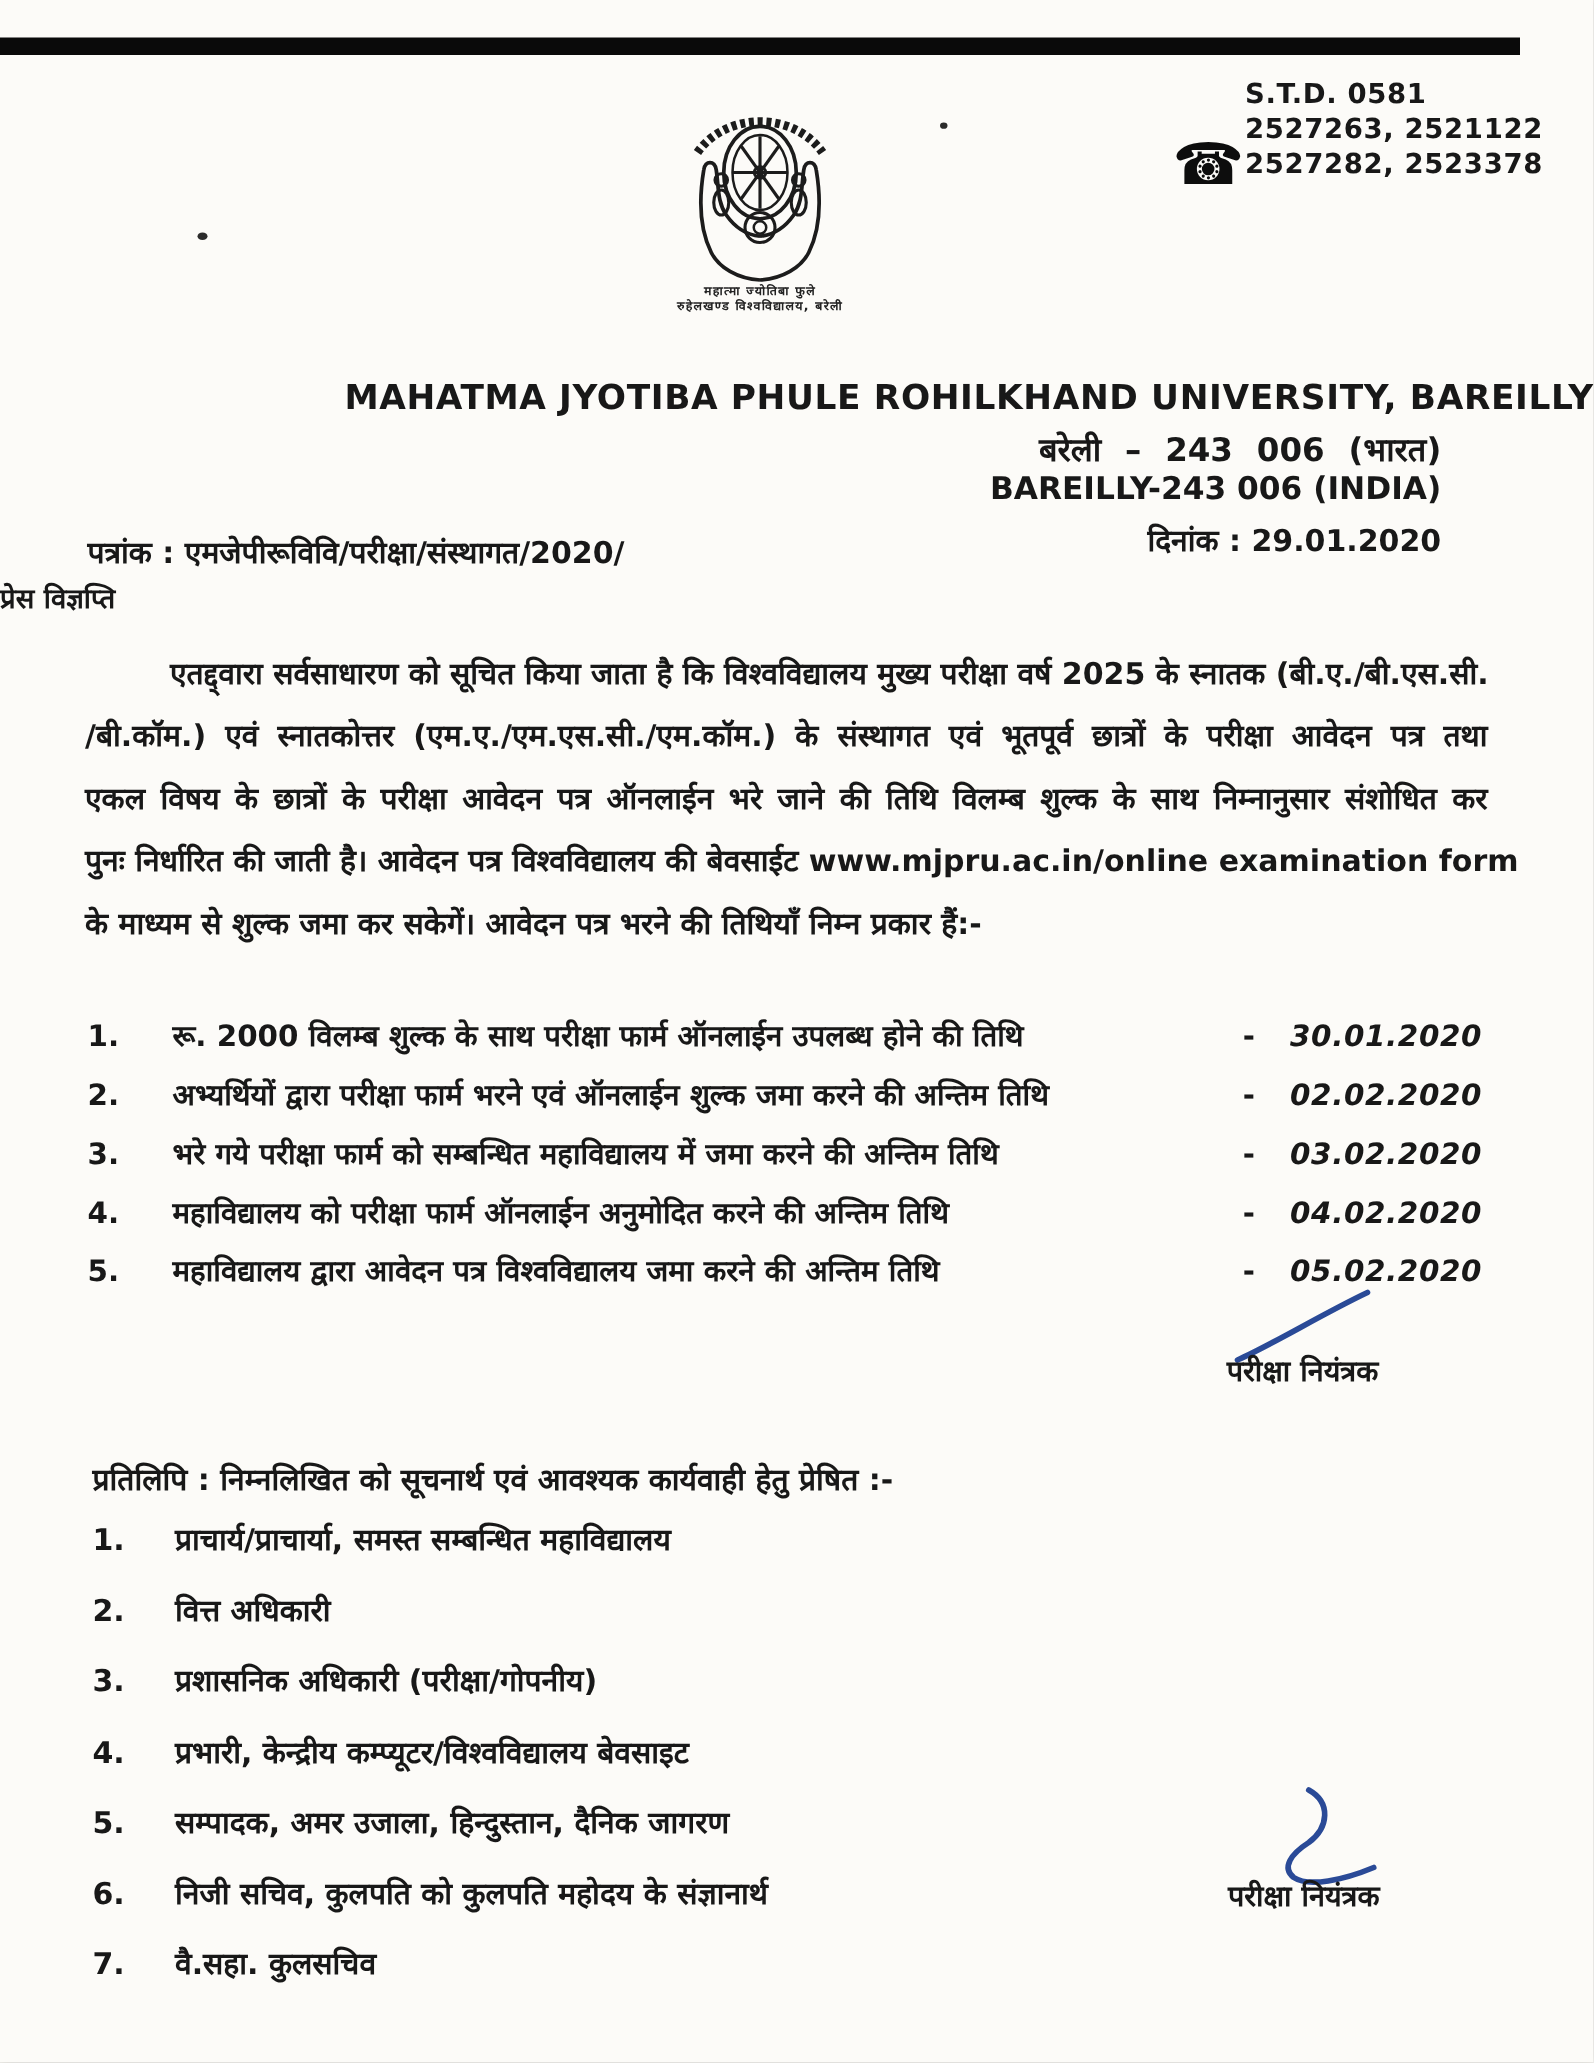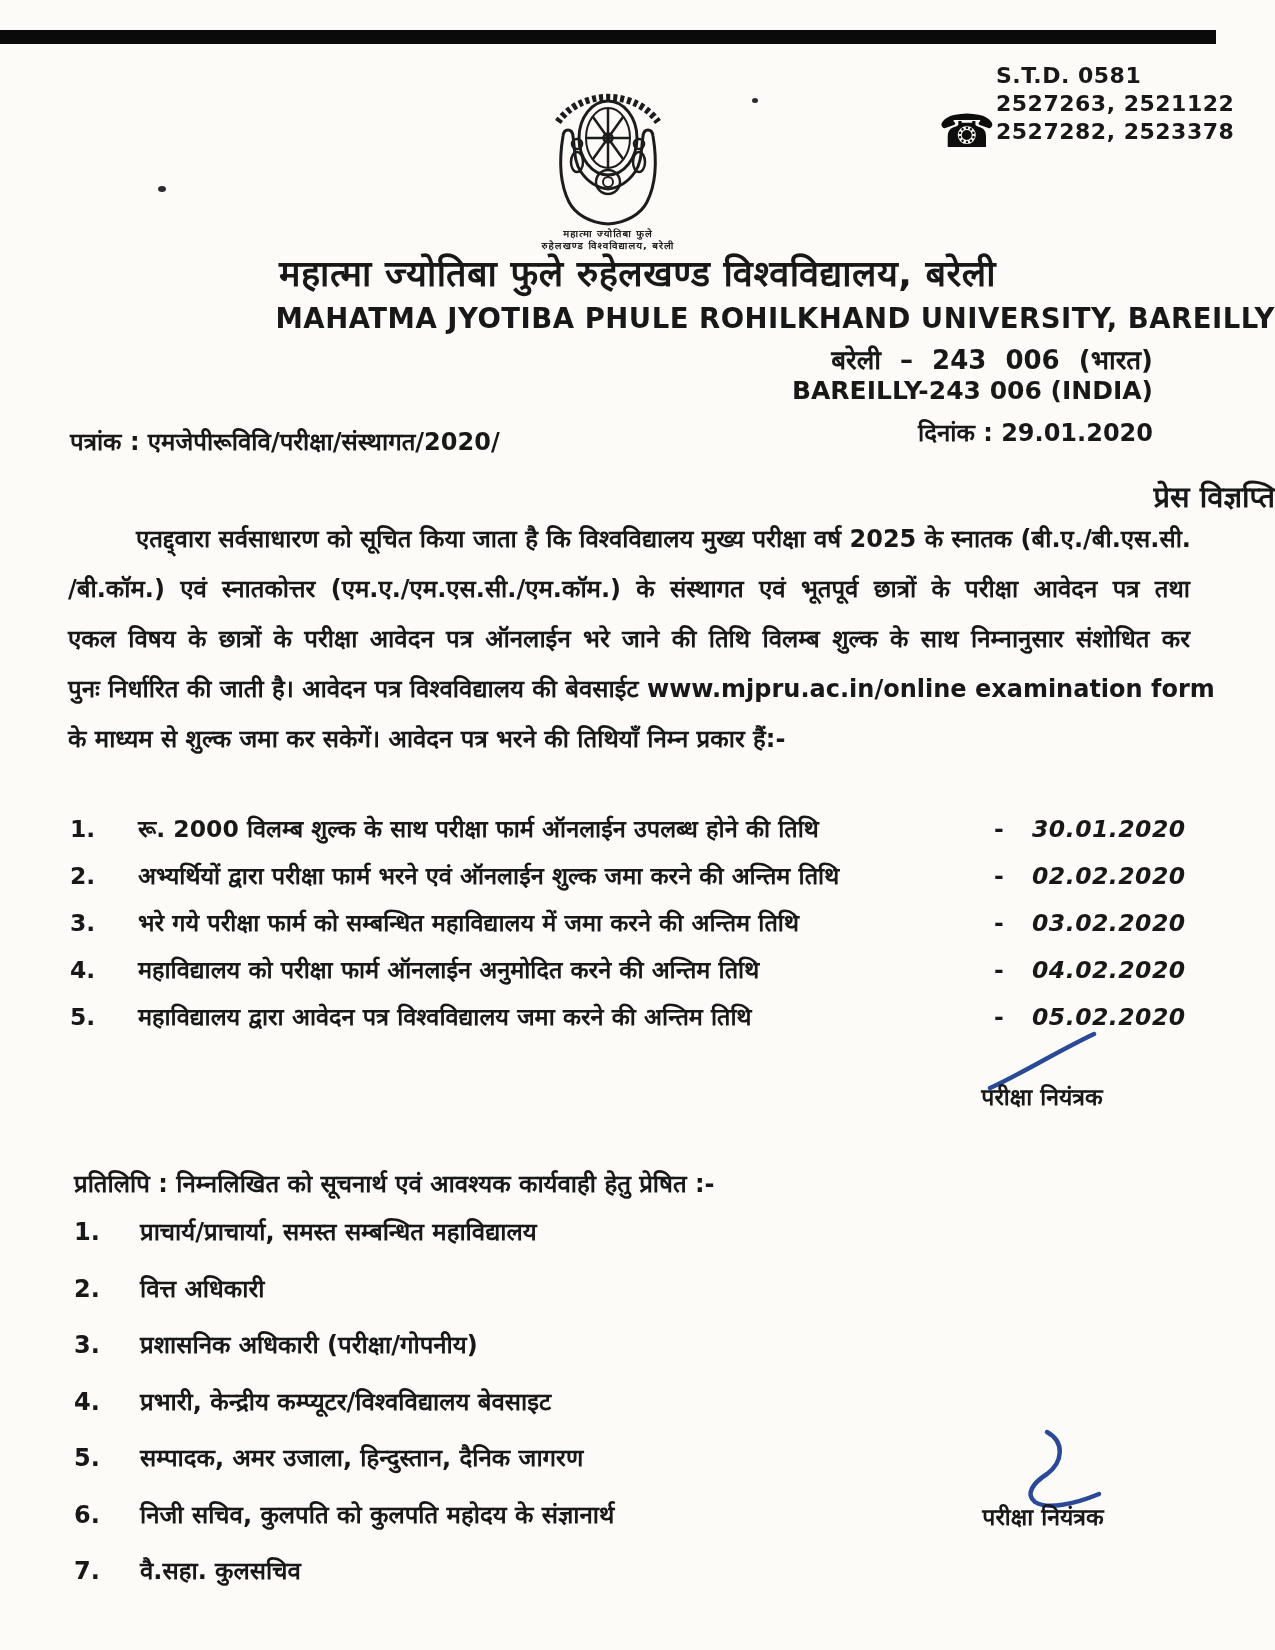--- a/index.html
+++ b/index.html
@@ -32,21 +32,21 @@
 
   
   .title-hi{position:absolute;left:0;top:248px;width:100%;text-align:center;font-size:36px;letter-spacing:.5px;}
   .title-en{position:absolute;left:0;top:302px;width:100%;text-align:right;font-size:27.5px;letter-spacing:.5px;}
   .addr{position:absolute;right:122px;text-align:right;}
   .addr-hi{top:341px;font-size:26px;word-spacing:10px;}
   .addr-en{top:376px;font-size:25px;}
   .date-line{position:absolute;right:122px;top:415px;font-size:24px;}
   .ref-line{position:absolute;left:70px;top:424px;font-size:24px;}
 
-  .subject{position:absolute;left:0;top:476px;width:100%;text-align:right;font-size:29px;}
+  .subject{position:absolute;left:0;top:462px;width:100%;text-align:left;font-size:22px;}
 
   
   .body-par{position:absolute;left:68px;top:514px;width:1122px;font-size:24px;}
   .para-line{height:50px;line-height:50px;white-space:nowrap;text-align:justify;text-align-last:justify;}
   .para-line.first{text-indent:68px;}
   .para-line.last{text-align:left;text-align-last:left;}
 
   
   .schedule{position:absolute;left:70px;top:812px;width:1090px;font-size:23.5px;}
   .sch-row{display:flex;align-items:flex-start;height:47px;line-height:34px;}
@@ -111,21 +111,20 @@
       <ellipse cx="111" cy="86" rx="6" ry="10" stroke-width="2.5"></ellipse>
       <circle cx="111" cy="68" r="5" stroke-width="2.5"></circle>
 
       <path d="M80,148 C62,147 47,138 41,126 C32,108 31,84 35,60 C36,52 44,52 45,60 C47,74 46,86 53,96 C60,106 70,112 80,113" stroke-width="3"></path>
       <path d="M80,148 C98,147 113,138 119,126 C128,108 129,84 125,60 C124,52 116,52 115,60 C113,74 114,86 107,96 C100,106 90,112 80,113" stroke-width="3"></path>
     </svg>
     <div class="logo-cap">महात्मा ज्योतिबा फुले</div>
     <div class="logo-cap">रुहेलखण्ड विश्वविद्यालय, बरेली</div>
   </div>
 
-  <div class="title-hi">महात्मा ज्योतिबा फुले रुहेलखण्ड विश्वविद्यालय, बरेली</div>
   <div class="title-en">MAHATMA JYOTIBA PHULE ROHILKHAND UNIVERSITY, BAREILLY</div>
   <div class="addr addr-hi">बरेली – 243 006 (भारत)</div>
   <div class="addr addr-en">BAREILLY-243 006 (INDIA)</div>
 
   <div class="ref-line">पत्रांक : एमजेपीरूविवि/परीक्षा/संस्थागत/2020/</div>
   <div class="date-line">दिनांक : 29.01.2020</div>
 
   <div class="subject">प्रेस विज्ञप्ति</div>
 
   <div class="body-par">

